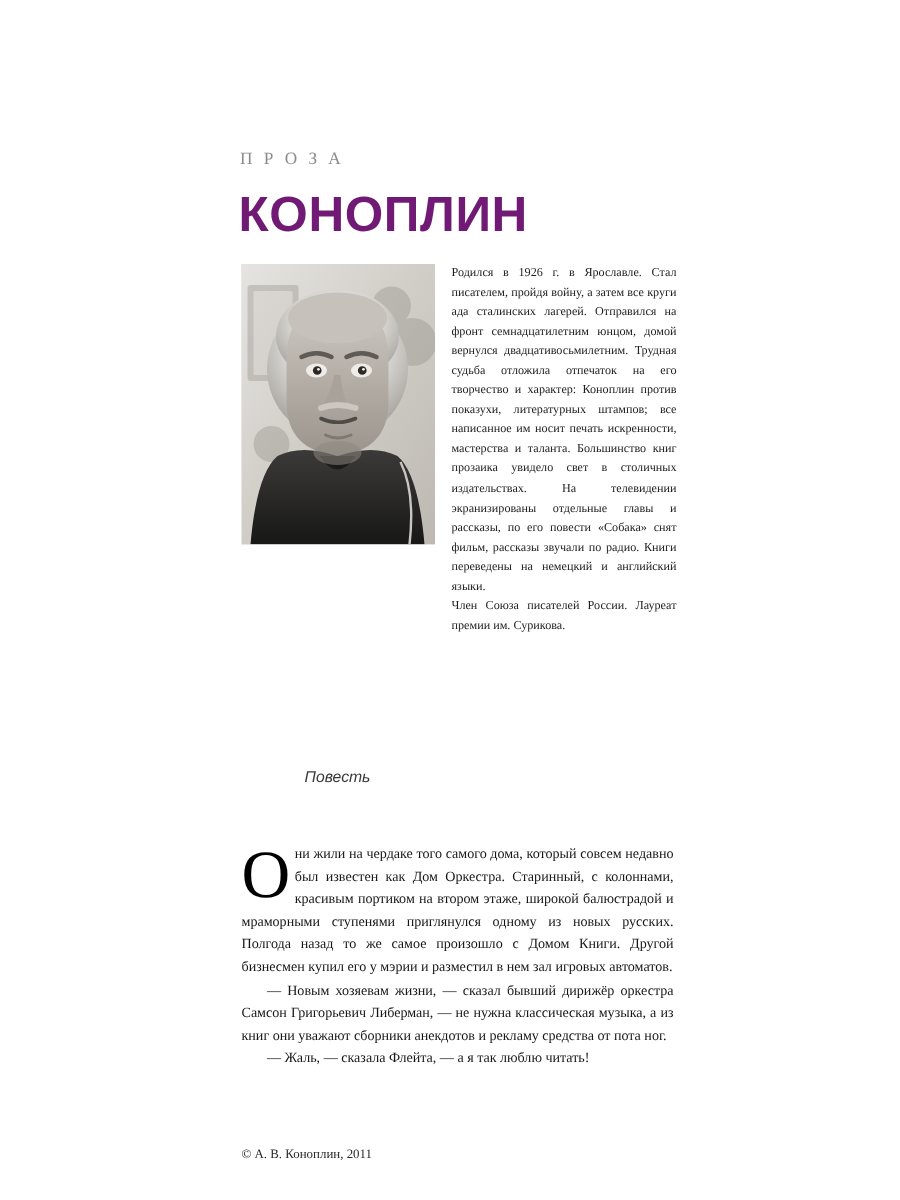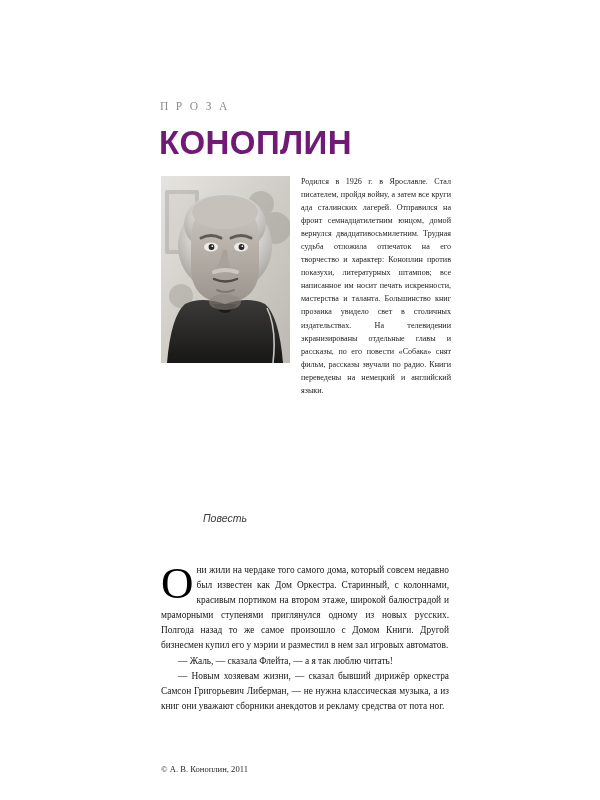--- a/index.html
+++ b/index.html
@@ -222,26 +222,27 @@
 
       <path d="M24 128 Q40 120 64 128 Q88 120 104 128 Q118 140 122 187 L6 187 Q10 140 24 128 Z" fill="url(#shirtg)"></path>
       <path d="M52 128 Q64 146 76 128" fill="#1c1b1a"></path>
       <path d="M106 132 Q116 152 112 187" stroke="#c9c6c1" stroke-width="1.6" fill="none"></path>
       <ellipse cx="64" cy="126" rx="16" ry="8" fill="#8d8780" opacity="0.55"></ellipse>
     </svg>
   </div>
 
   <div class="bio">
     <p>Родился в 1926 г. в Ярославле. Стал писателем, пройдя войну, а затем все круги ада сталинских лагерей. Отправился на фронт семнадцатилетним юнцом, домой вернулся двадцативосьмилетним. Трудная судьба отложила отпечаток на его творчество и характер: Коноплин против показухи, литературных штампов; все написанное им носит печать искренности, мастерства и таланта. Большинство книг прозаика увидело свет в столичных издательствах. На телевидении экранизированы отдельные главы и рассказы, по его повести «Собака» снят фильм, рассказы звучали по радио. Книги переведены на немецкий и английский языки.</p>
+    <p>Член Союза писателей России. Лауреат премии им. Сурикова.</p>
   </div>
 
 
   <div class="work-subtitle">Повесть</div>
 
   <div class="body-text">
     <p><span class="dropcap">О</span><span>ни жили на чердаке того самого дома, который совсем недавно был известен как Дом Оркестра. Старинный, с колоннами, красивым портиком на втором этаже, широкой балюстрадой и мраморными ступенями приглянулся одному из новых русских. Полгода назад то же самое произошло с Домом Книги. Другой бизнесмен купил его у мэрии и разместил в нем зал игровых автоматов.</span></p>
+    <p class="indent">— Новым хозяевам жизни, — сказал бывший дирижёр оркестра Самсон Григорьевич Либерман, — не нужна классическая музыка, а из книг они уважают сборники анекдотов и рекламу средства от пота ног.</p>
     <p class="indent">— Жаль, — сказала Флейта, — а я так люблю читать!</p>
-    <p class="indent">— Новым хозяевам жизни, — сказал бывший дирижёр оркестра Самсон Григорьевич Либерман, — не нужна классическая музыка, а из книг они уважают сборники анекдотов и рекламу средства от пота ног.</p>
   </div>
 
   <div class="copyright">© А. В. Коноплин, 2011</div>
 
 </div>
 
 </body></html>

